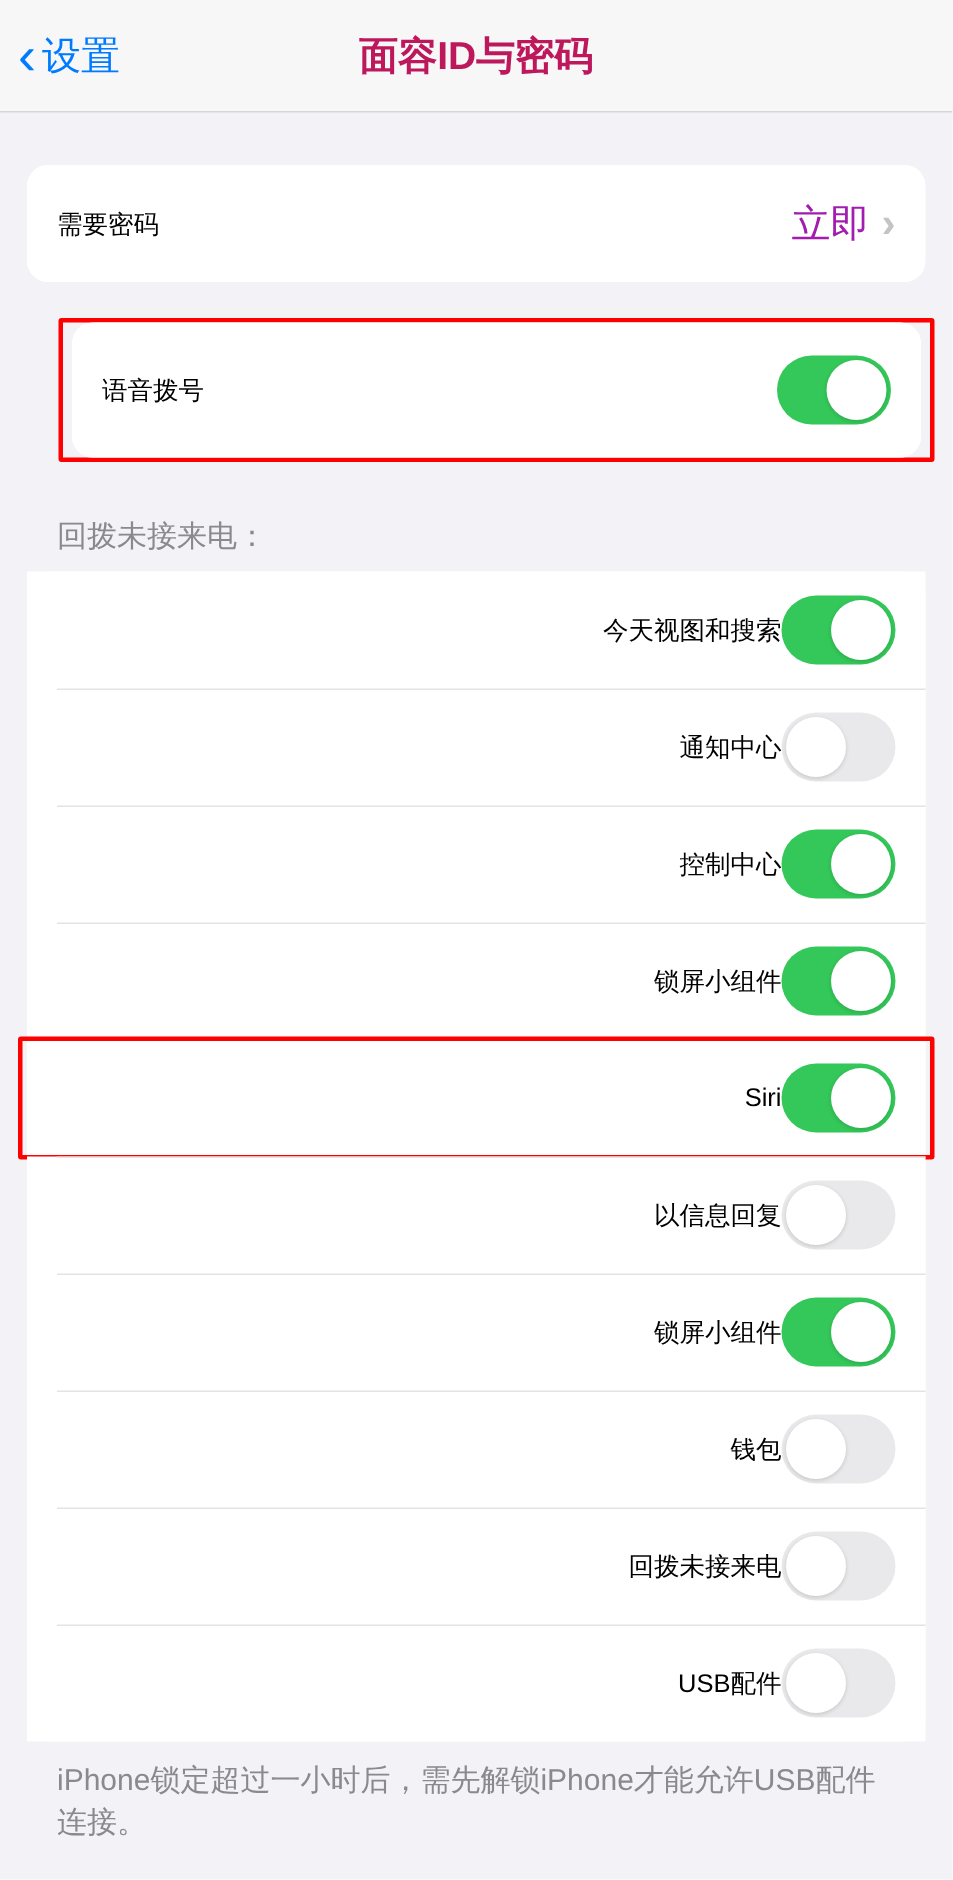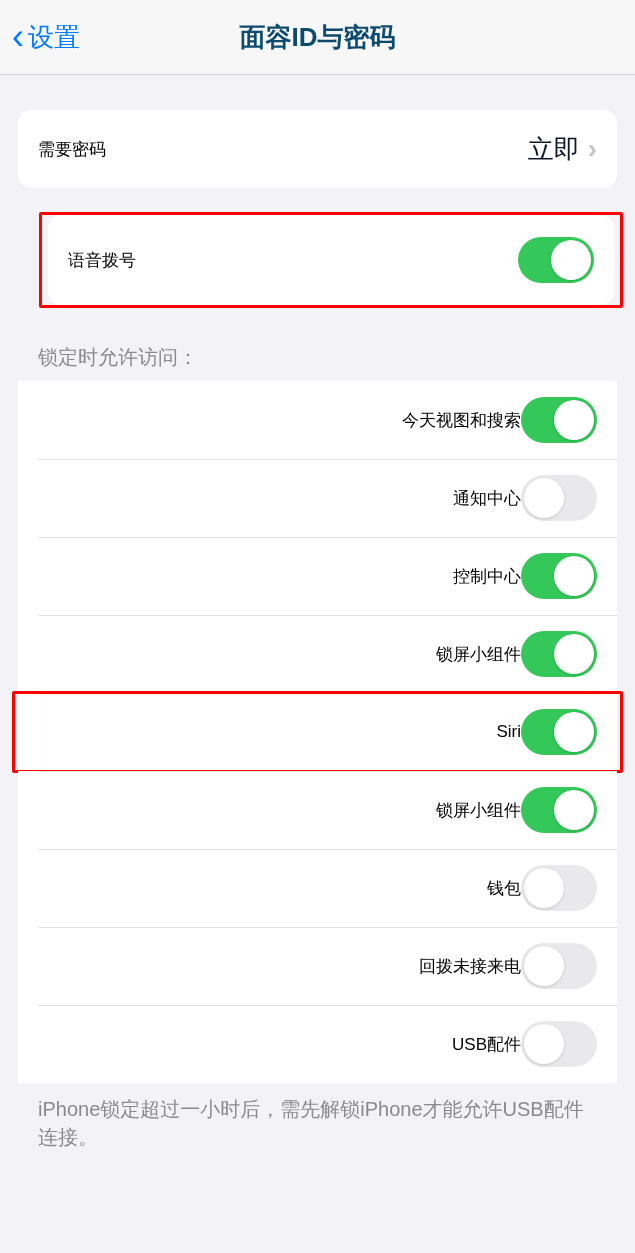--- a/index.html
+++ b/index.html
@@ -30,21 +30,21 @@
   font-weight: 500;
   line-height: 1;
   margin-right: 4px;
 }
 .header-title {
   position: absolute;
   left: 50%;
   transform: translateX(-50%);
   font-size: 26px;
   font-weight: 600;
-  color: #0c4a6e;
+  color: #be185d;
 }
 .content { padding: 0 0 20px 0; }
 .group {
   margin: 35px 18px 0 18px;
   background: #fff;
   border-radius: 14px;
   overflow: hidden;
 }
 .row {
   display: flex;
@@ -63,21 +63,21 @@
   height: 1px;
   background: #e3e3e6;
 }
 .row-label {
   font-size: 17px;
   color: #000;
   flex: 1;
 }
 .row-value {
   font-size: 26px;
-  color: #0f172a;
+  color: #a21caf;
   margin-right: 8px;
 }
 .chevron-right {
   color: #c4c4c6;
   font-size: 28px;
   font-weight: 600;
 }
 .toggle {
   width: 76px;
   height: 46px;
@@ -169,21 +169,21 @@
           <div class="row-label">语音拨号</div>
           <div class="toggle on">
             <div class="toggle-knob"></div>
           </div>
         </div>
       </div>
     </div>
   </div>
 
 
-  <div class="section-header">锁定时允许访问：</div>
+  <div class="section-header">回拨未接来电：</div>
 
   <div class="group-with-highlight" id="locked-group">
       <div class="row">
         <div class="row-label">今天视图和搜索</div>
         <div class="toggle on">
           <div class="toggle-knob"></div>
         </div>
       </div>
       <div class="row">
         <div class="row-label">通知中心</div>
@@ -203,20 +203,26 @@
           <div class="toggle-knob"></div>
         </div>
       </div>
       <div class="row siri-wrap">
         <div class="row-label">Siri</div>
         <div class="toggle on">
           <div class="toggle-knob"></div>
         </div>
       </div>
       <div class="row">
+        <div class="row-label">以信息回复</div>
+        <div class="toggle off">
+          <div class="toggle-knob"></div>
+        </div>
+      </div>
+      <div class="row">
         <div class="row-label">锁屏小组件</div>
         <div class="toggle on">
           <div class="toggle-knob"></div>
         </div>
       </div>
       <div class="row">
         <div class="row-label">钱包</div>
         <div class="toggle off">
           <div class="toggle-knob"></div>
         </div>

